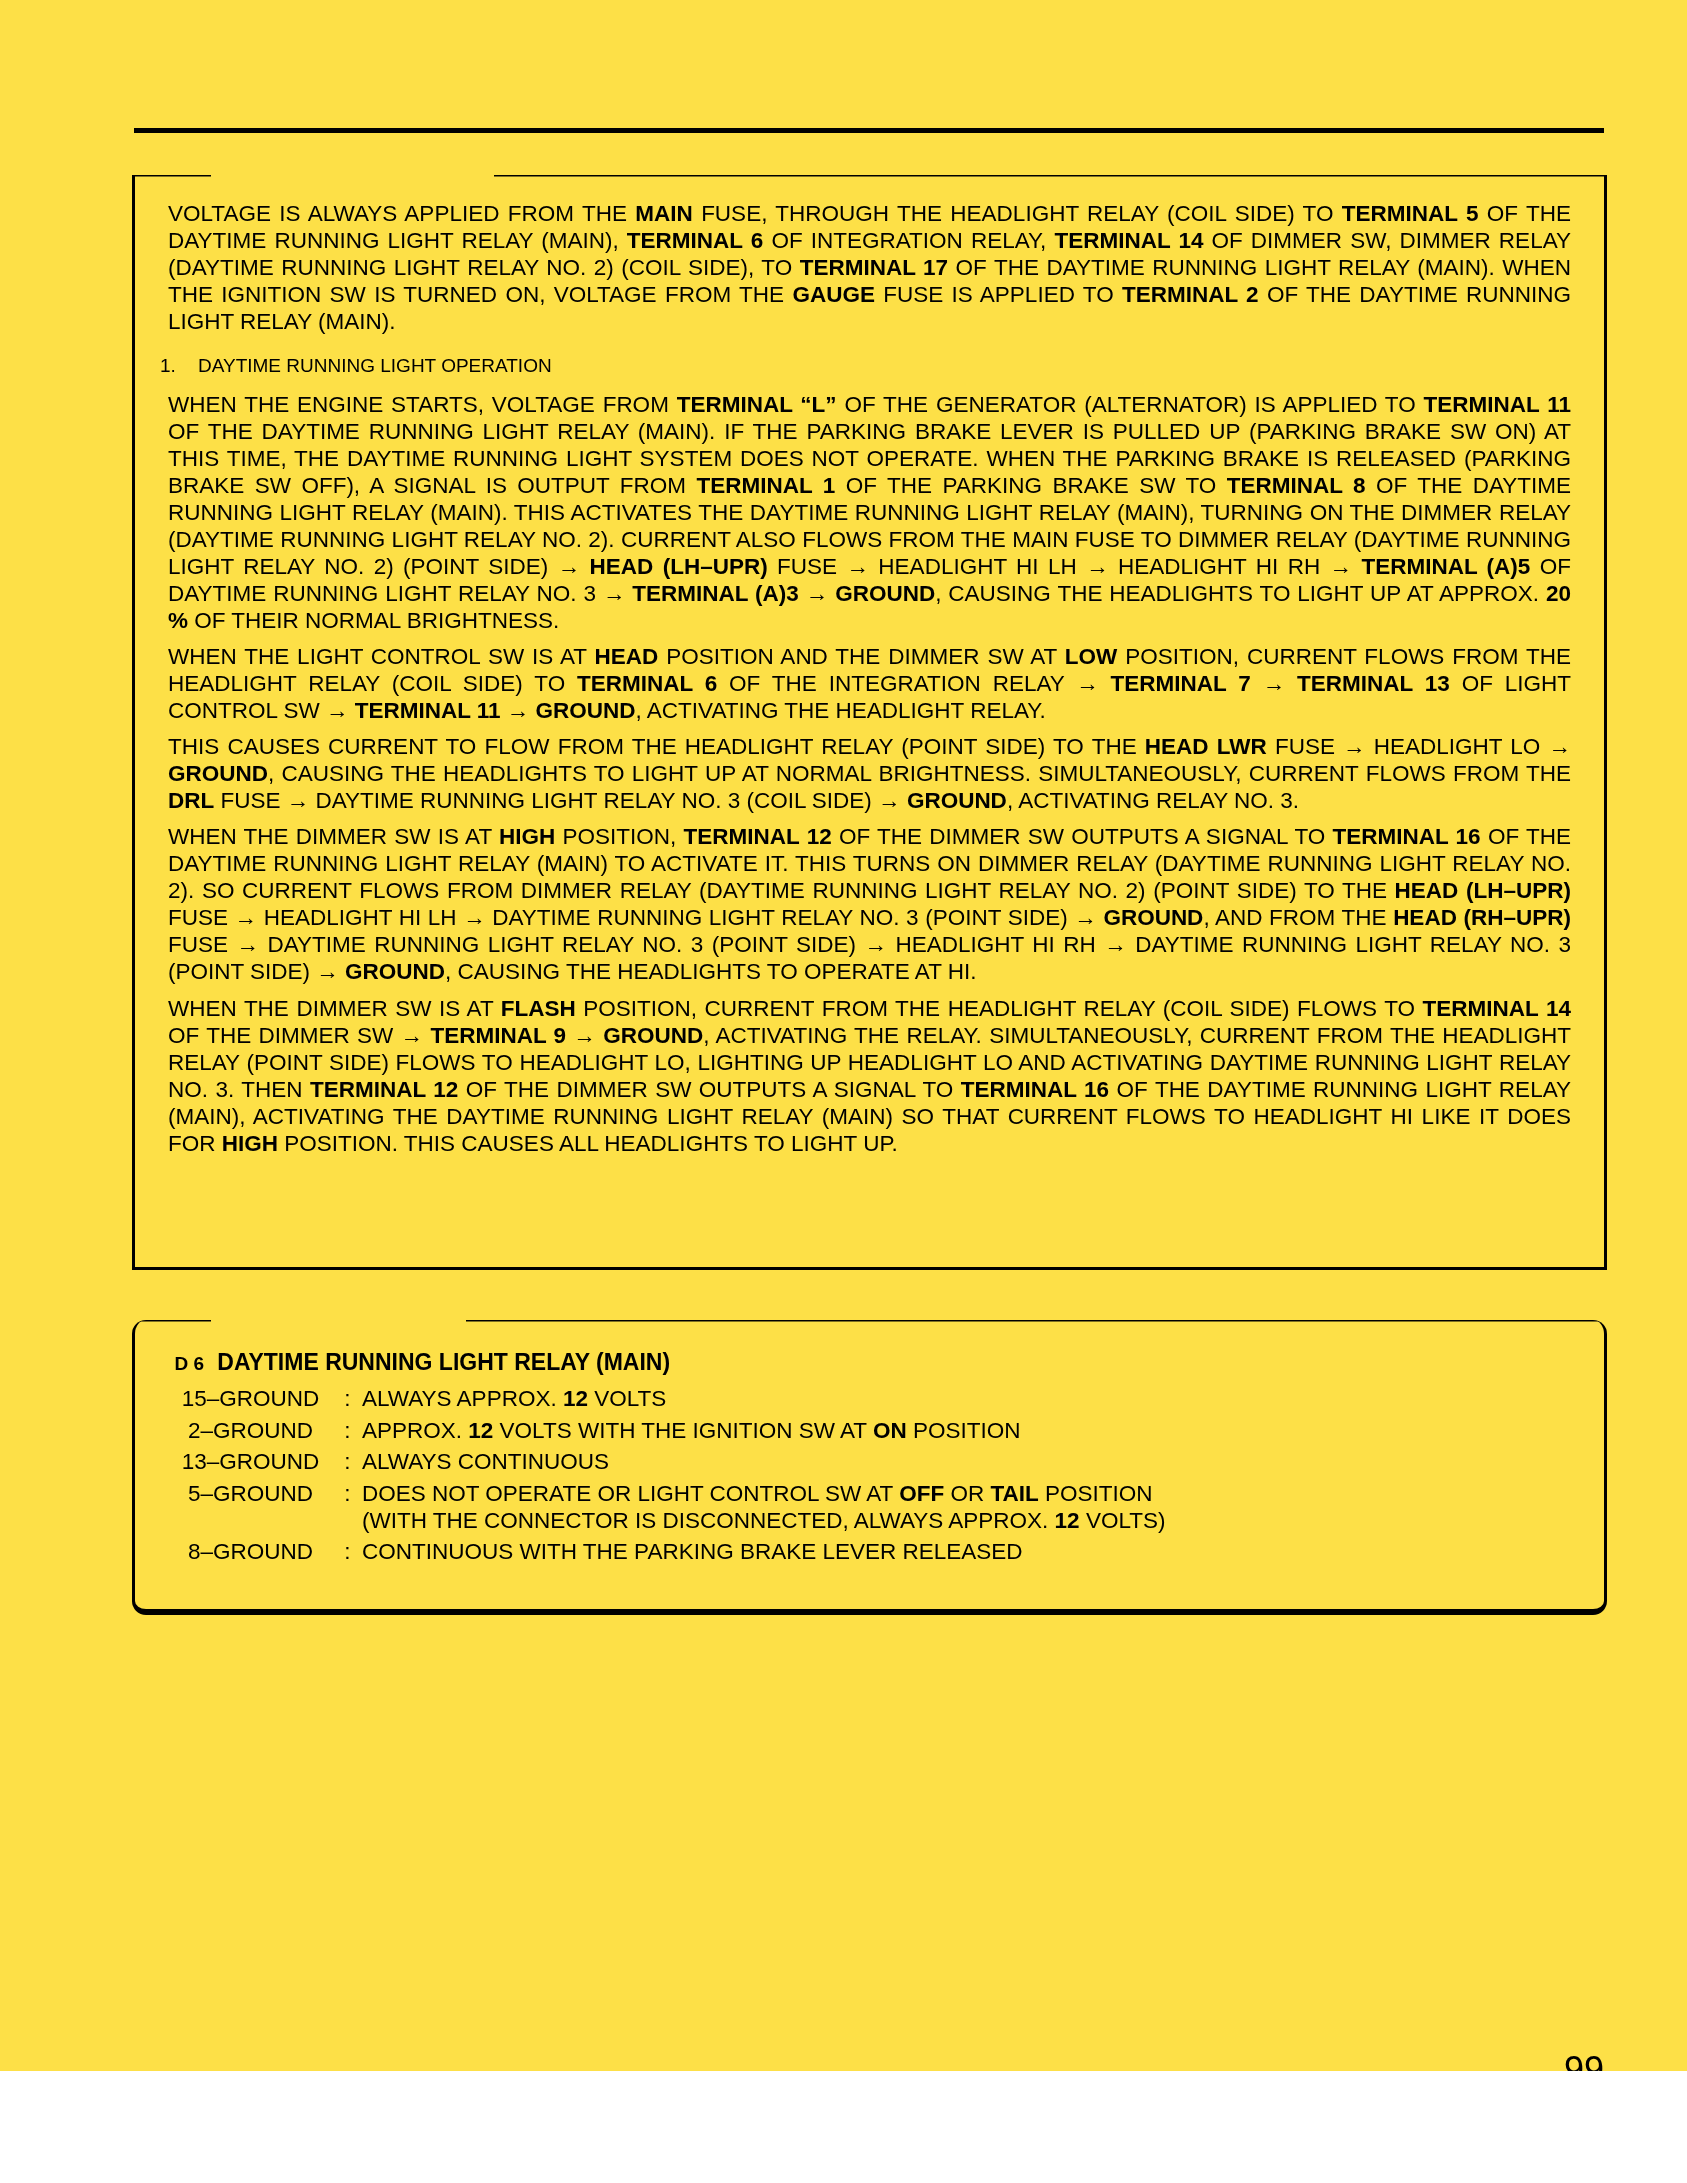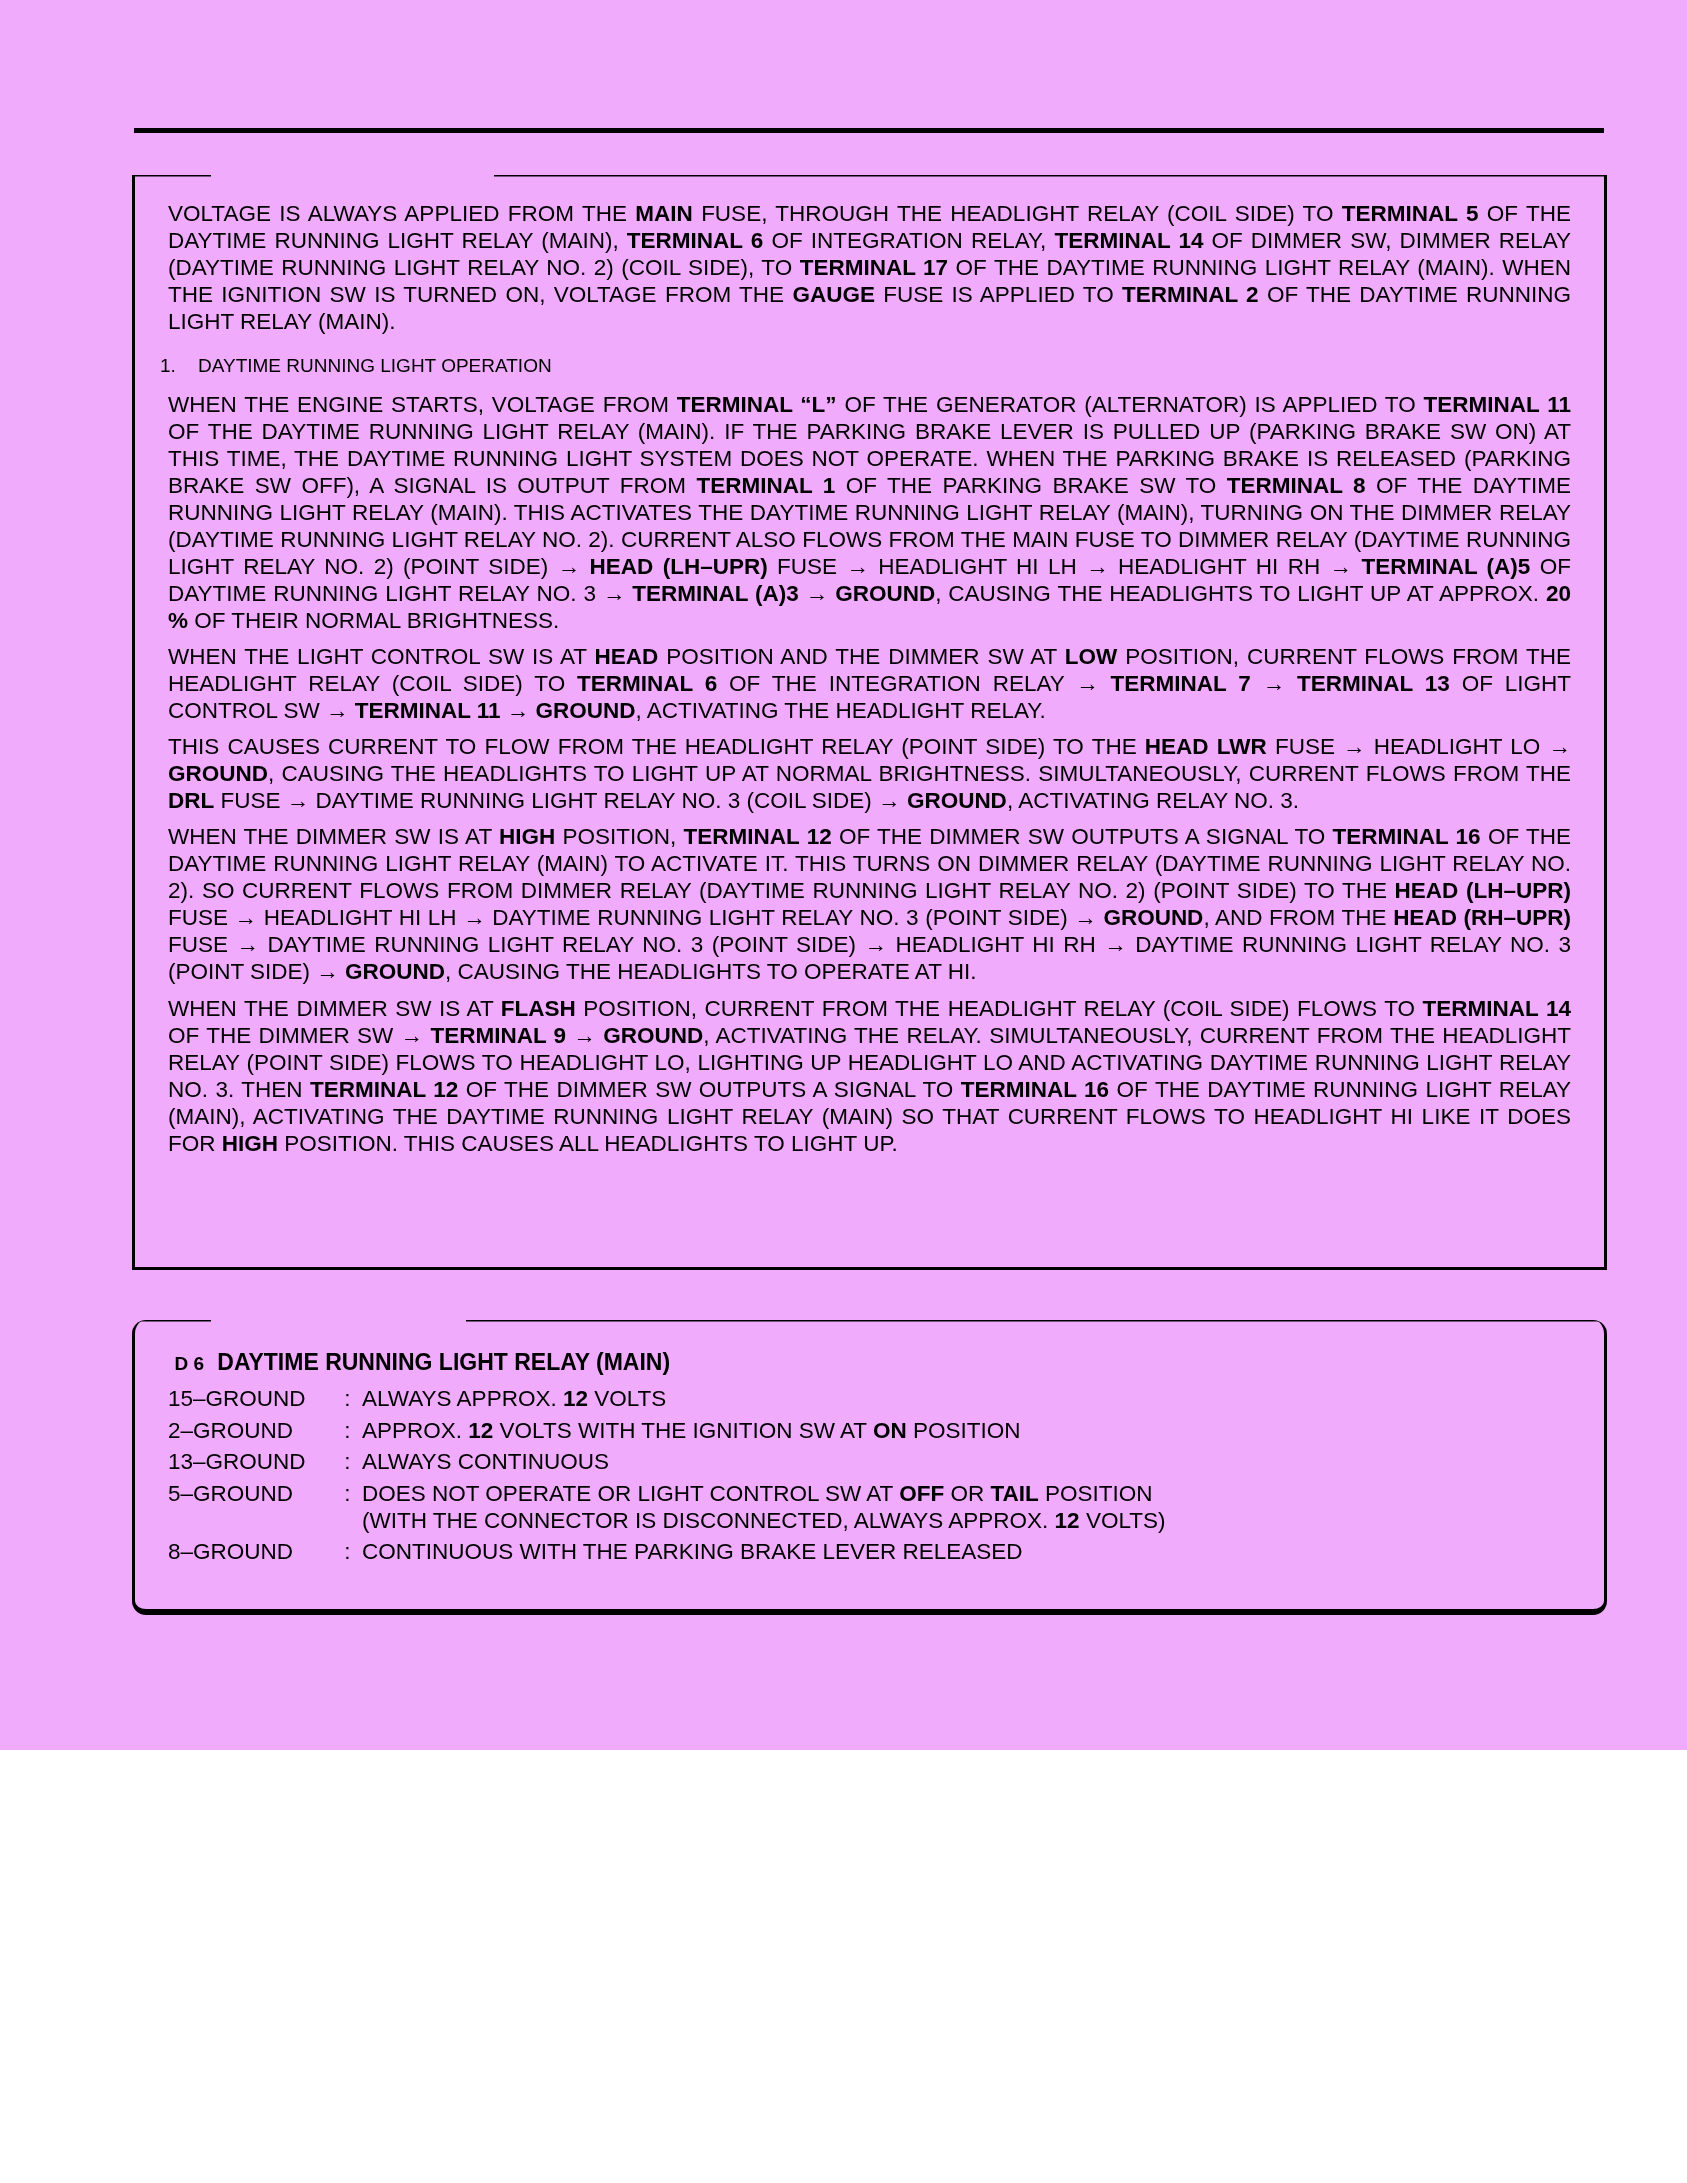--- a/index.html
+++ b/index.html
@@ -1,18 +1,18 @@
 <!DOCTYPE html>
 <html style="font-size:10.6px"><head>
 <meta charset="utf-8">
 <style>
   html,body{margin:0;padding:0;}
   body{width:1687px;height:2183px;background:#ffffff;color:#000;
        font-family:"Liberation Sans", sans-serif;}
-  .page{position:relative;width:1687px;height:1750px;background:#f0abfc;overflow:hidden;}
+  .page{position:relative;width:1687px;height:2071px;background:#fde047;overflow:hidden;}
 
   .top-rule{position:absolute;left:134px;top:128px;width:1470px;height:5.3px;background:#000;}
 
   .box{position:absolute;left:132px;width:1475px;box-sizing:border-box;
        border:3.3px solid #000;border-top:none;overflow:hidden;}
   .box.outline{top:175px;height:1095px;padding:25px 33px 32px 33px;}
   .box.hints{top:1320px;height:295px;border-bottom-width:6px;padding:26.5px 33px 13.2px 33px;border-radius:14px;}
 
   .title-row{position:absolute;top:0;left:-3.3px;right:-3.3px;transform:translateY(-50%);
              display:flex;align-items:center;}
@@ -27,21 +27,21 @@
   b{font-weight:bold;}
 
   .sec-head{font-size:19px;line-height:29px;font-weight:normal;margin:16px 0 10.6px -8px;}
   .sec-num{display:inline-block;width:38px;}
 
   .hint-head{font-size:23px;line-height:30px;font-weight:bold;margin:0 0 6.6px 6.6px;}
   .hint-id{font-size:19px;margin-right:13.2px;font-weight:bold;}
 
   .hint-row{display:grid;grid-template-columns:165px 29px 1fr;
             font-size:22.5px;line-height:27px;margin-bottom:4.6px;}
-  .hint-terminal{text-align:left;white-space:nowrap;}
+  .hint-terminal{text-align:center;white-space:nowrap;}
   .hint-colon{text-align:center;}
   .hint-lines div{margin:0;}
 
   .page-number{position:absolute;top:2052px;right:83px;font-size:36px;line-height:1;text-align:right;}
 </style>
 </head>
 <body>
 
 <div class="page">
 

